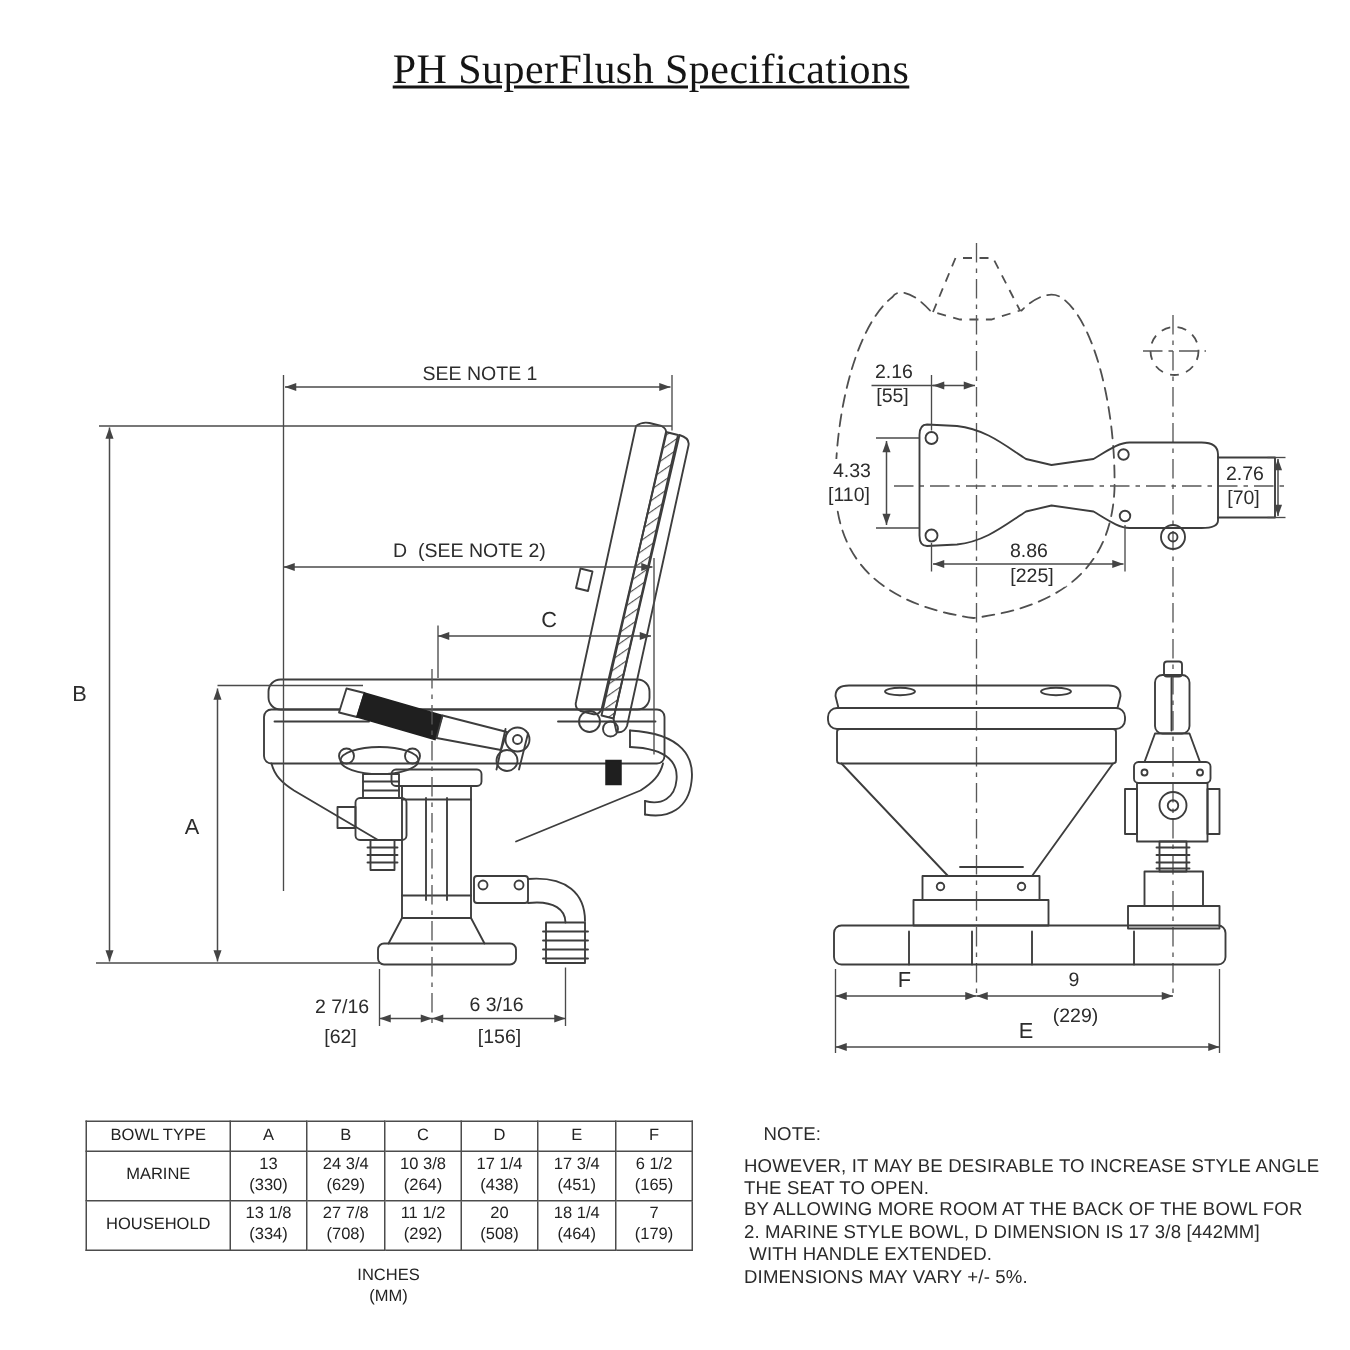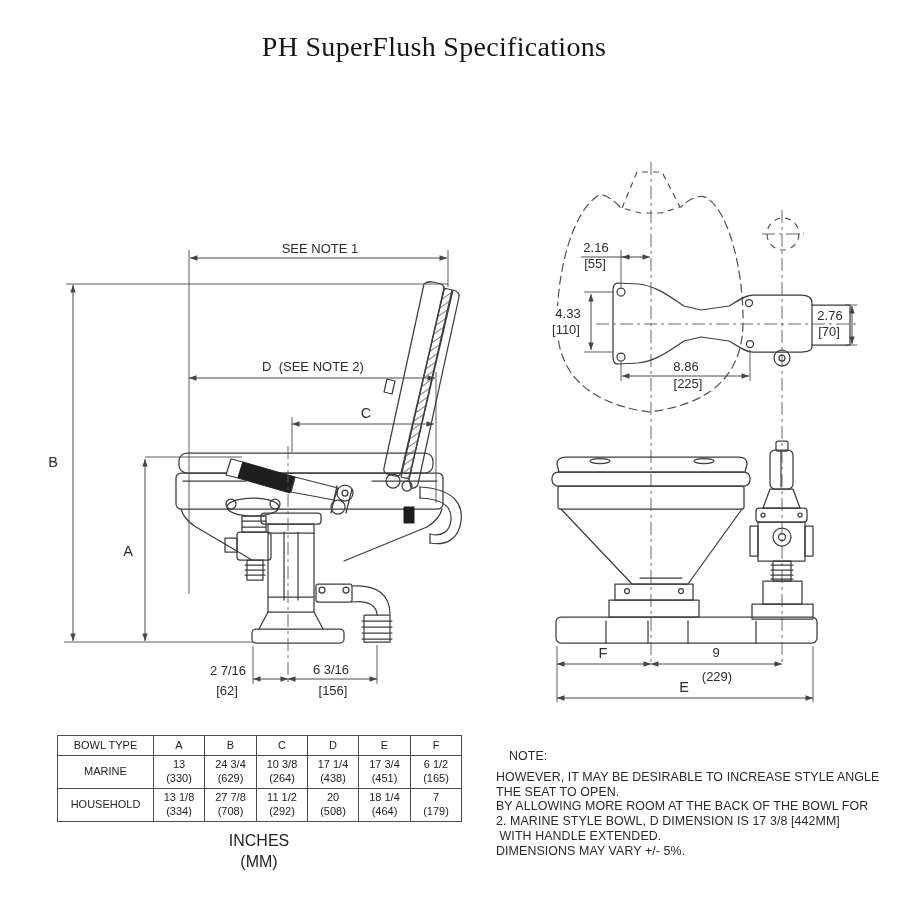--- a/index.html
+++ b/index.html
@@ -1,44 +1,44 @@
 <!DOCTYPE html>
 <html><head>
 <meta charset="utf-8">
 <style>
   html,body{margin:0;padding:0;background:#ffffff;}
   #page{position:relative;width:900px;height:900px;background:#ffffff;overflow:hidden;
         font-family:"Liberation Sans",sans-serif;color:#2b2b2b;}
   #title{position:absolute;left:0;top:31px;width:868px;text-align:center;
          font-family:"Liberation Serif",serif;font-size:28px;font-weight:400;color:#151515;
-         letter-spacing:0.3px;}
+         letter-spacing:0.3px;text-decoration:underline;}
   #drawing{position:absolute;left:0;top:0;width:900px;height:900px;}
 
   
   .obj{stroke:#3d3d3d;fill:none;stroke-width:1.25;stroke-linecap:round;stroke-linejoin:round;}
   .dimline{stroke:#4a4a4a;fill:none;stroke-width:1;}
   .ext{stroke:#4a4a4a;fill:none;stroke-width:0.9;}
   .cl{stroke:#585858;fill:none;stroke-width:0.9;stroke-dasharray:13 4 3 4;}
   .dash{stroke:#4f4f4f;fill:none;stroke-width:1.2;stroke-dasharray:8 5;stroke-linecap:round;}
   .dash2{stroke:#4f4f4f;fill:none;stroke-width:1.2;stroke-dasharray:6 5;}
   .dimtext{font-family:"Liberation Sans",sans-serif;font-size:13px;fill:#2c2c2c;text-anchor:middle;}
   .dimletter{font-size:14.5px;}
   .wmask{fill:#ffffff;stroke:none;}
   .darkfill{fill:#1f1f1f;stroke:#1f1f1f;}
   .whitefill{fill:#ffffff;}
 
   
   #spec-table-wrap{position:absolute;left:57px;top:735px;width:406px;}
-  table{border-collapse:collapse;table-layout:fixed;width:404px;}
+  table{border-collapse:collapse;table-layout:fixed;width:404px;margin-top:12px;}
   th,td{border:1.6px solid #4c4c4c;text-align:center;vertical-align:middle;
         font-family:"Liberation Sans",sans-serif;font-size:11px;font-weight:400;
         color:#222;padding:0;line-height:1.25;}
   tr.hdr th{height:19px;}
   tr.body th,tr.body td{height:32px;}
-  #units{width:404px;text-align:center;margin-top:9px;font-size:16px;color:#222;line-height:1.3;}
+  #units{width:404px;text-align:center;margin-top:9px;font-size:11px;color:#222;line-height:1.3;}
 
   
   #notes{position:absolute;left:496px;top:721px;width:396px;font-size:12.4px;
          color:#2a2a2a;letter-spacing:0.1px;margin-top:28px;}
   #notes .heading{margin-left:13px;margin-bottom:7px;}
   #notes .nline{white-space:pre;line-height:14.7px;}
 </style>
 </head>
 <body>
 

